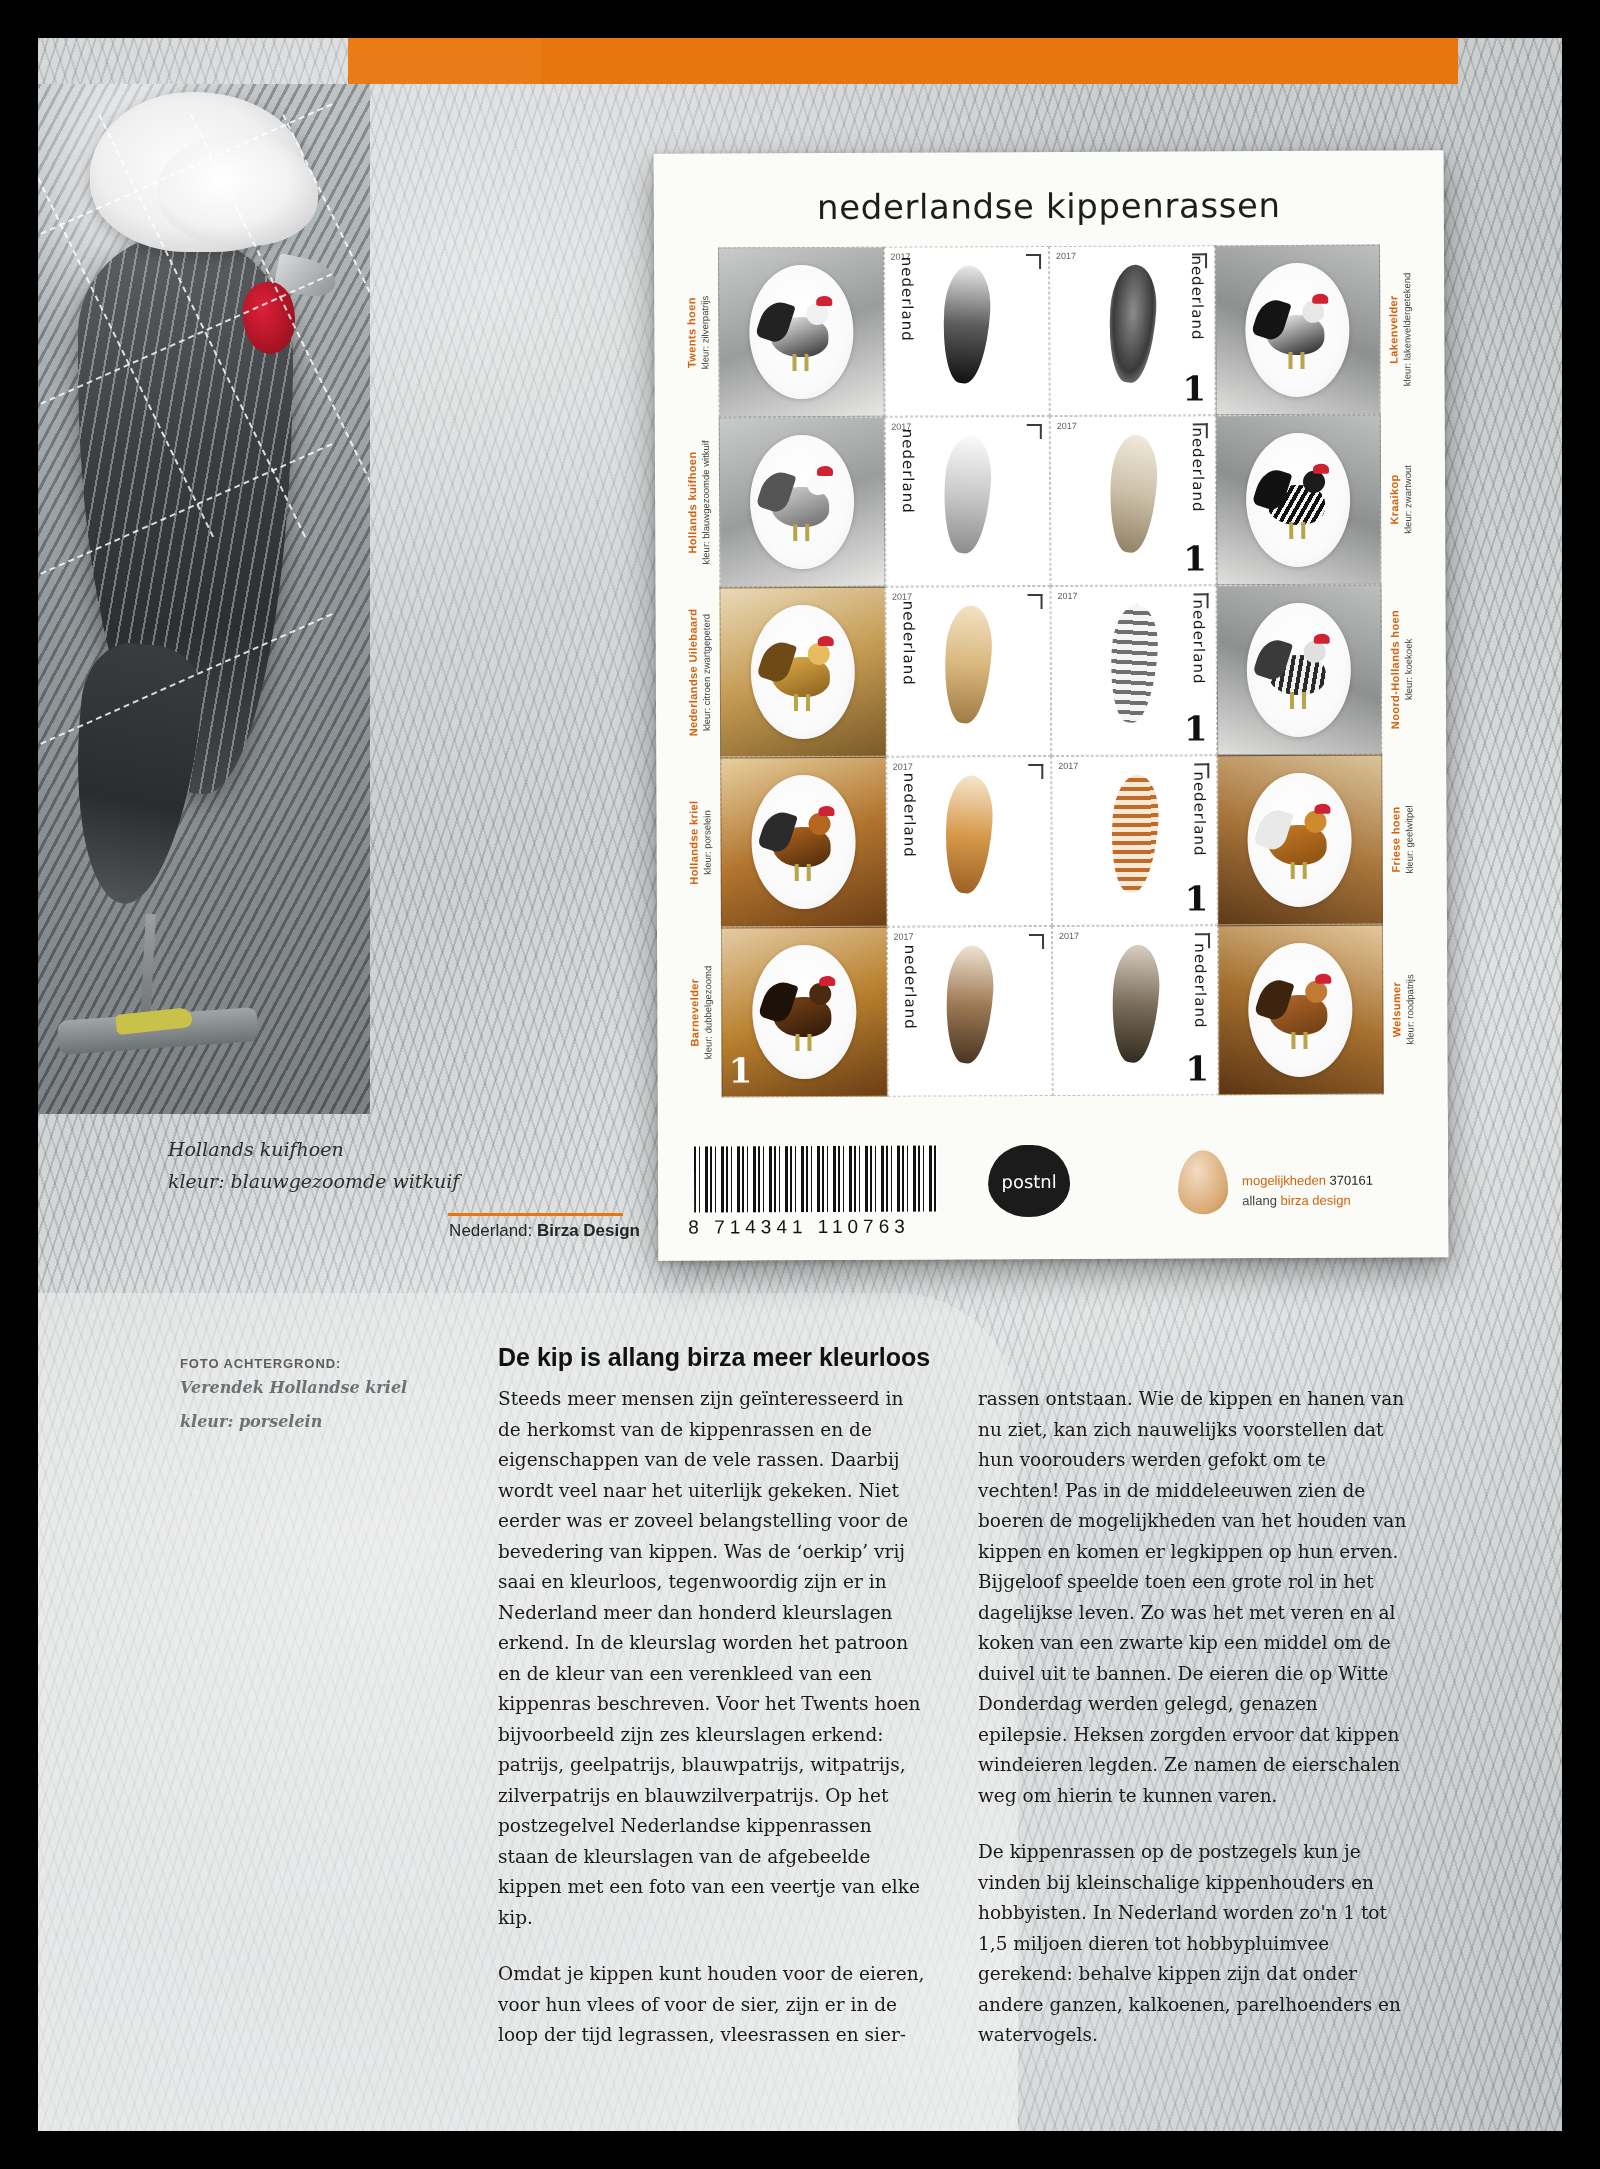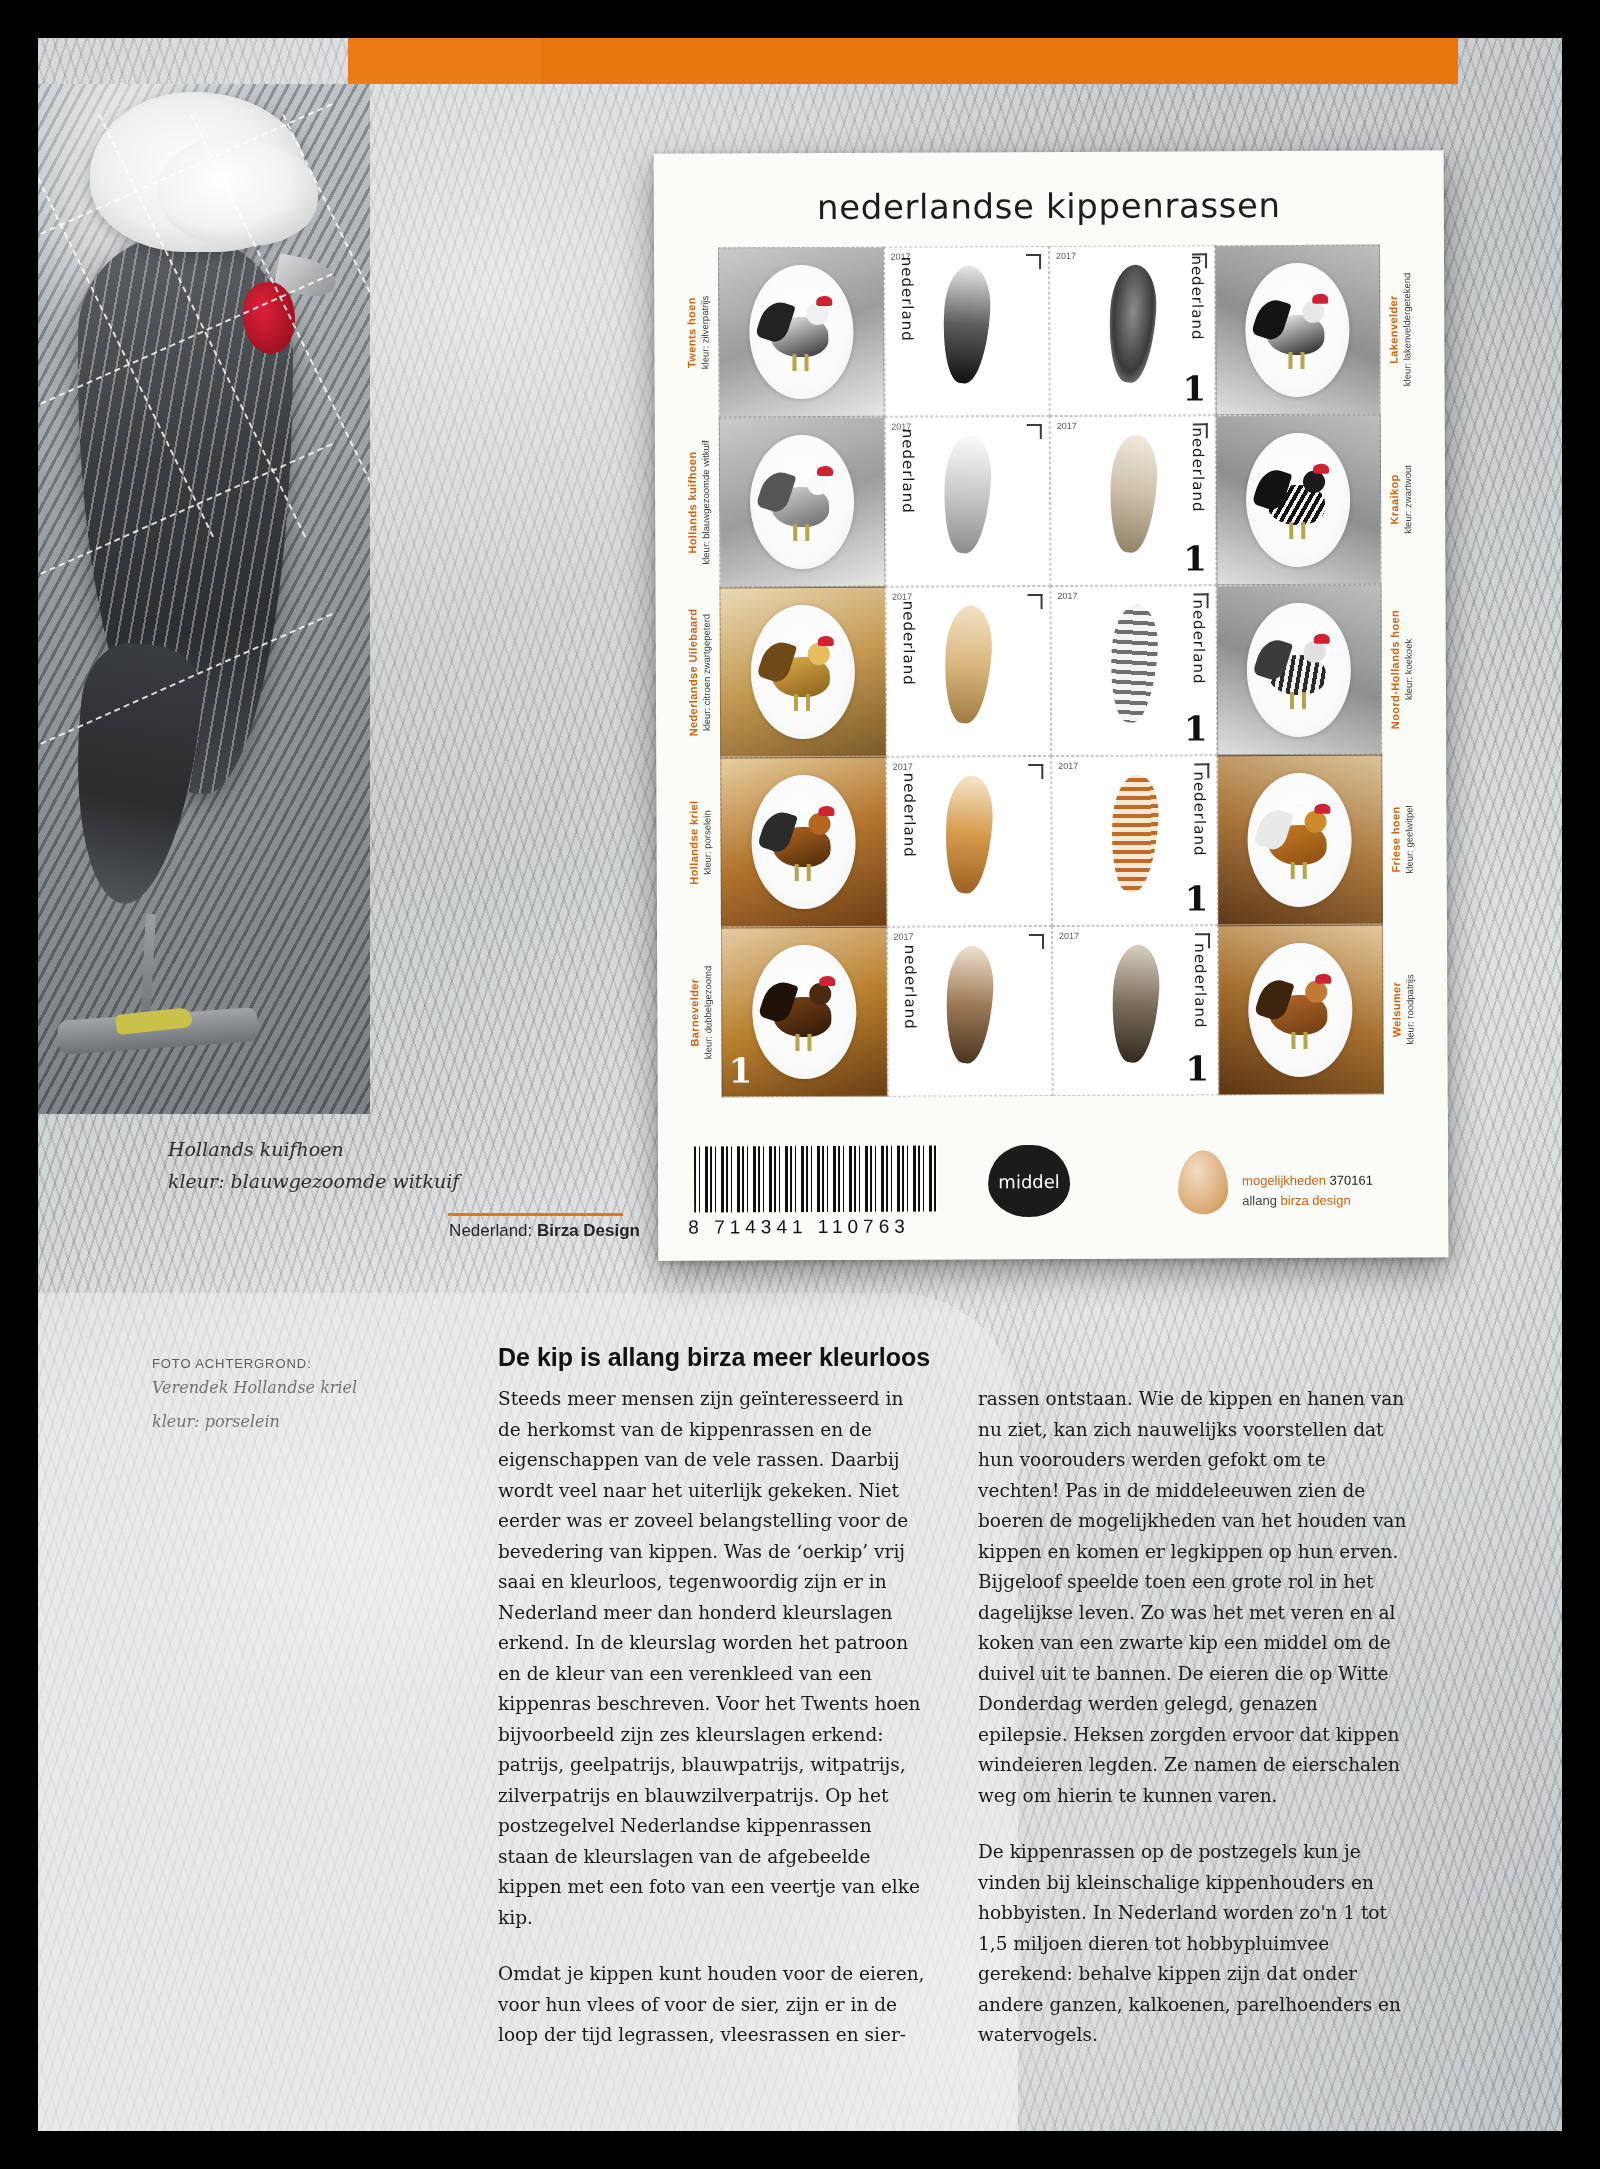--- a/index.html
+++ b/index.html
@@ -194,22 +194,23 @@
   .cap-rule {
     position: absolute;
     left: 410px; top: 1175px;
     width: 175px; height: 3px;
     background: #e8760f;
   }
 
   
   .foto-bg {
     position: absolute;
-    left: 114px; top: 1318px;
+    left: 142px; top: 1318px;
     width: 380px;
+    font-weight: bold;
   }
   .foto-bg .lbl {
     font-family: "Liberation Sans", sans-serif;
     font-size: 13px;
     letter-spacing: .9px;
     color: #5d5d5d;
     text-transform: uppercase;
   }
   .foto-bg .l1, .foto-bg .l2 {
     font-family: "DejaVu Serif", serif;
@@ -714,21 +715,21 @@
 
     <div class="nl-vert" style="left:552px; top:104px; transform: rotate(90deg);">nederland</div>
     <div class="nl-vert" style="left:552px; top:276px; transform: rotate(90deg);">nederland</div>
     <div class="nl-vert" style="left:552px; top:448px; transform: rotate(90deg);">nederland</div>
     <div class="nl-vert" style="left:552px; top:620px; transform: rotate(90deg);">nederland</div>
     <div class="nl-vert" style="left:552px; top:792px; transform: rotate(90deg);">nederland</div>
 
     <div class="sheet-bottom">
       <div class="barcode"></div>
       <div class="barcode-num">8 714341 110763</div>
-      <div class="postnl">middel</div>
+      <div class="postnl">postnl</div>
       <div class="egg"></div>
       <div class="artnr">
         <span>mogelijkheden</span>
         <span class="v">370161</span>
       </div>
       <div class="ontwerp">
         <span>allang</span>
         <span class="v">birza design</span>
       </div>
     </div>

